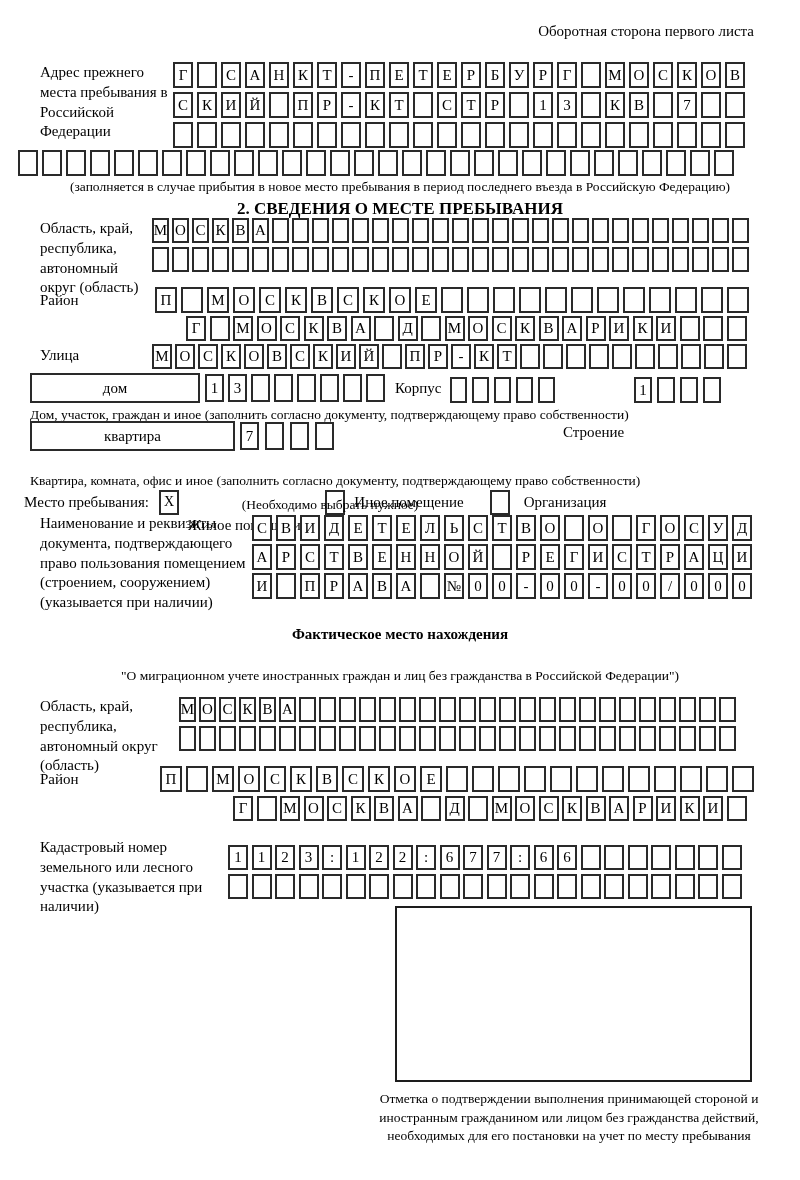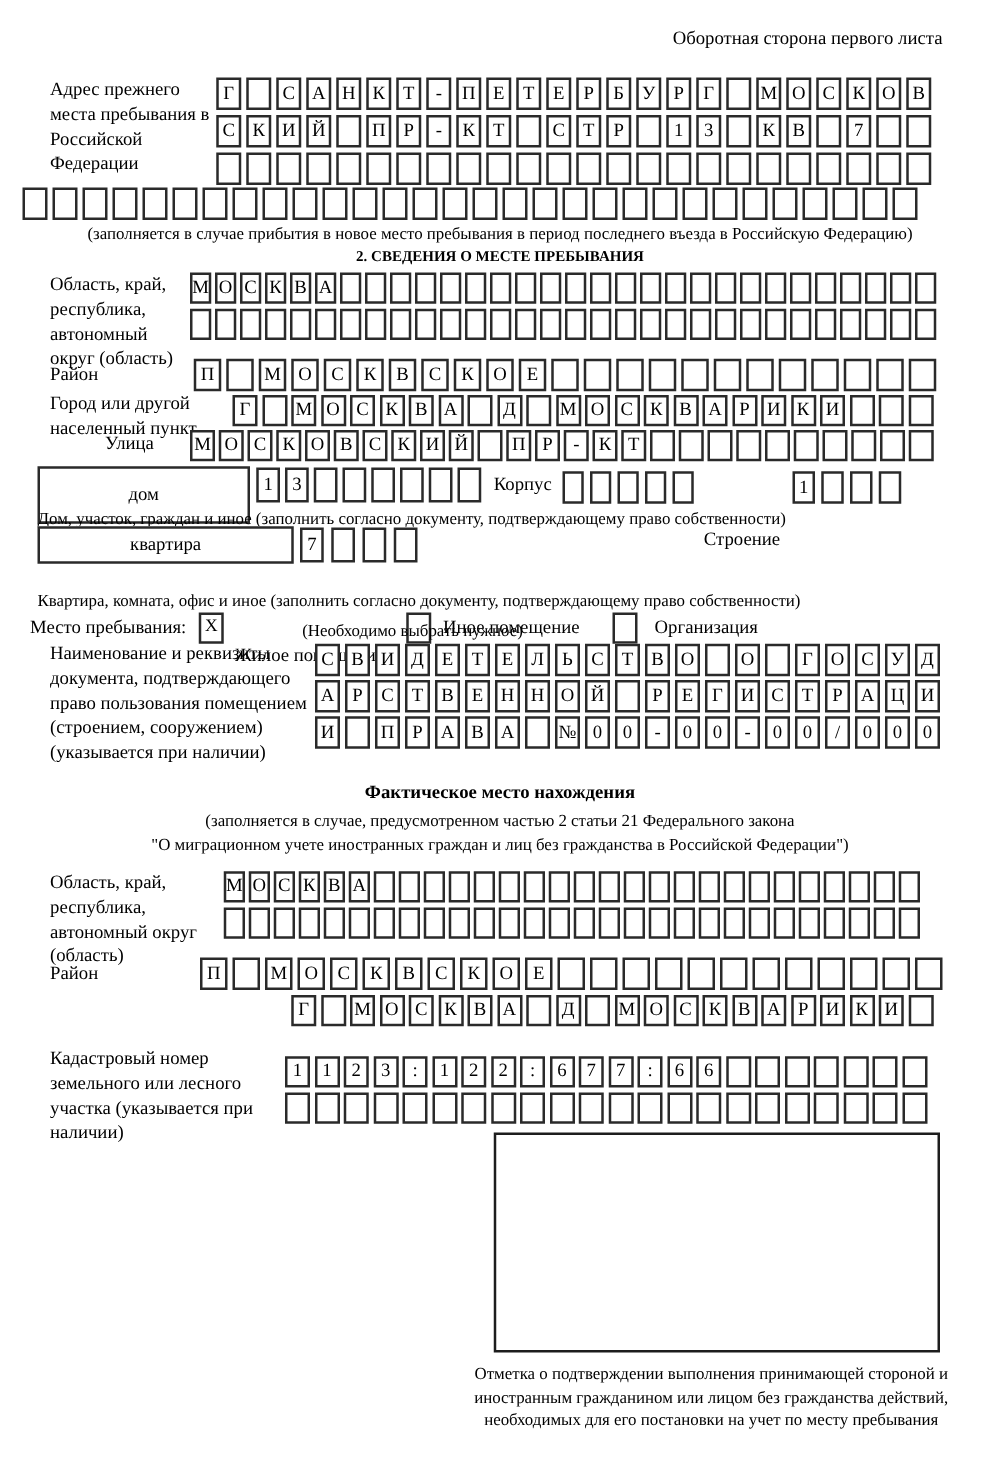--- a/index.html
+++ b/index.html
@@ -151,21 +151,21 @@
       <span class="cell"></span>
       <span class="cell"></span>
       <span class="cell"></span>
       <span class="cell"></span>
       <span class="cell"></span>
       <span class="cell"></span>
       <span class="cell"></span>
     </div>
   <div class="note center" style="top:179px;">(заполняется в случае прибытия в новое место пребывания в период последнего въезда в Российскую Федерацию)</div>
 
-  <div class="lbl bold center" style="top:198px; position:absolute; font-size:12px;">2. СВЕДЕНИЯ О МЕСТЕ ПРЕБЫВАНИЯ</div>
+  <div class="lbl bold center" style="top:198px; position:absolute; font-size:17px;">2. СВЕДЕНИЯ О МЕСТЕ ПРЕБЫВАНИЯ</div>
 
   <div class="lbl" style="left:40px; top:219px; width:112px;">Область, край, республика, автономный округ (область)</div>
   <div class="cells cB" style="left:152px; top:218px;">
       <span class="cell">М</span>
       <span class="cell">О</span>
       <span class="cell">С</span>
       <span class="cell">К</span>
       <span class="cell">В</span>
       <span class="cell">А</span>
       <span class="cell"></span>
@@ -246,21 +246,20 @@
       <span class="cell"></span>
       <span class="cell"></span>
       <span class="cell"></span>
       <span class="cell"></span>
       <span class="cell"></span>
       <span class="cell"></span>
       <span class="cell"></span>
       <span class="cell"></span>
     </div>
 
-  <div class="lbl" style="left:40px; top:314px; width:135px;">Город или другой населенный пункт</div>
   <div class="cells cD" style="left:186px; top:316px;">
       <span class="cell">Г</span>
       <span class="cell"></span>
       <span class="cell">М</span>
       <span class="cell">О</span>
       <span class="cell">С</span>
       <span class="cell">К</span>
       <span class="cell">В</span>
       <span class="cell">А</span>
       <span class="cell"></span>
@@ -274,21 +273,21 @@
       <span class="cell">А</span>
       <span class="cell">Р</span>
       <span class="cell">И</span>
       <span class="cell">К</span>
       <span class="cell">И</span>
       <span class="cell"></span>
       <span class="cell"></span>
       <span class="cell"></span>
     </div>
 
-  <div class="lbl" style="left:40px; top:346px;margin-left:44px;">Улица</div>
+  <div class="lbl" style="left:40px; top:346px;">Улица</div>
   <div class="cells cE" style="left:152px; top:344px;">
       <span class="cell">М</span>
       <span class="cell">О</span>
       <span class="cell">С</span>
       <span class="cell">К</span>
       <span class="cell">О</span>
       <span class="cell">В</span>
       <span class="cell">С</span>
       <span class="cell">К</span>
       <span class="cell">И</span>
@@ -304,21 +303,21 @@
       <span class="cell"></span>
       <span class="cell"></span>
       <span class="cell"></span>
       <span class="cell"></span>
       <span class="cell"></span>
       <span class="cell"></span>
       <span class="cell"></span>
       <span class="cell"></span>
     </div>
 
-  <div class="field-box" style="left:30px; top:373px; width:170px; height:46px;">дом</div>
+  <div class="field-box" style="left:30px; top:373px; width:170px; height:30px;">дом</div>
   <div class="cells cH" style="left:205px; top:374px;">
       <span class="cell">1</span>
       <span class="cell">3</span>
       <span class="cell"></span>
       <span class="cell"></span>
       <span class="cell"></span>
       <span class="cell"></span>
       <span class="cell"></span>
       <span class="cell"></span>
     </div>
@@ -424,21 +423,20 @@
       <span class="cell">-</span>
       <span class="cell">0</span>
       <span class="cell">0</span>
       <span class="cell">/</span>
       <span class="cell">0</span>
       <span class="cell">0</span>
       <span class="cell">0</span>
     </div>
 
   <div class="lbl bold center" style="top:625px; position:absolute; font-size:15px;">Фактическое место нахождения</div>
-  <div class="note center" style="top:649px;">(заполняется в случае, предусмотренном частью 2 статьи 21 Федерального закона</div>
   <div class="note center" style="top:668px;">"О миграционном учете иностранных граждан и лиц без гражданства в Российской Федерации")</div>
 
   <div class="lbl" style="left:40px; top:697px; width:135px;">Область, край, республика, автономный округ (область)</div>
   <div class="cells cB" style="left:179px; top:697px;">
       <span class="cell">М</span>
       <span class="cell">О</span>
       <span class="cell">С</span>
       <span class="cell">К</span>
       <span class="cell">В</span>
       <span class="cell">А</span>

